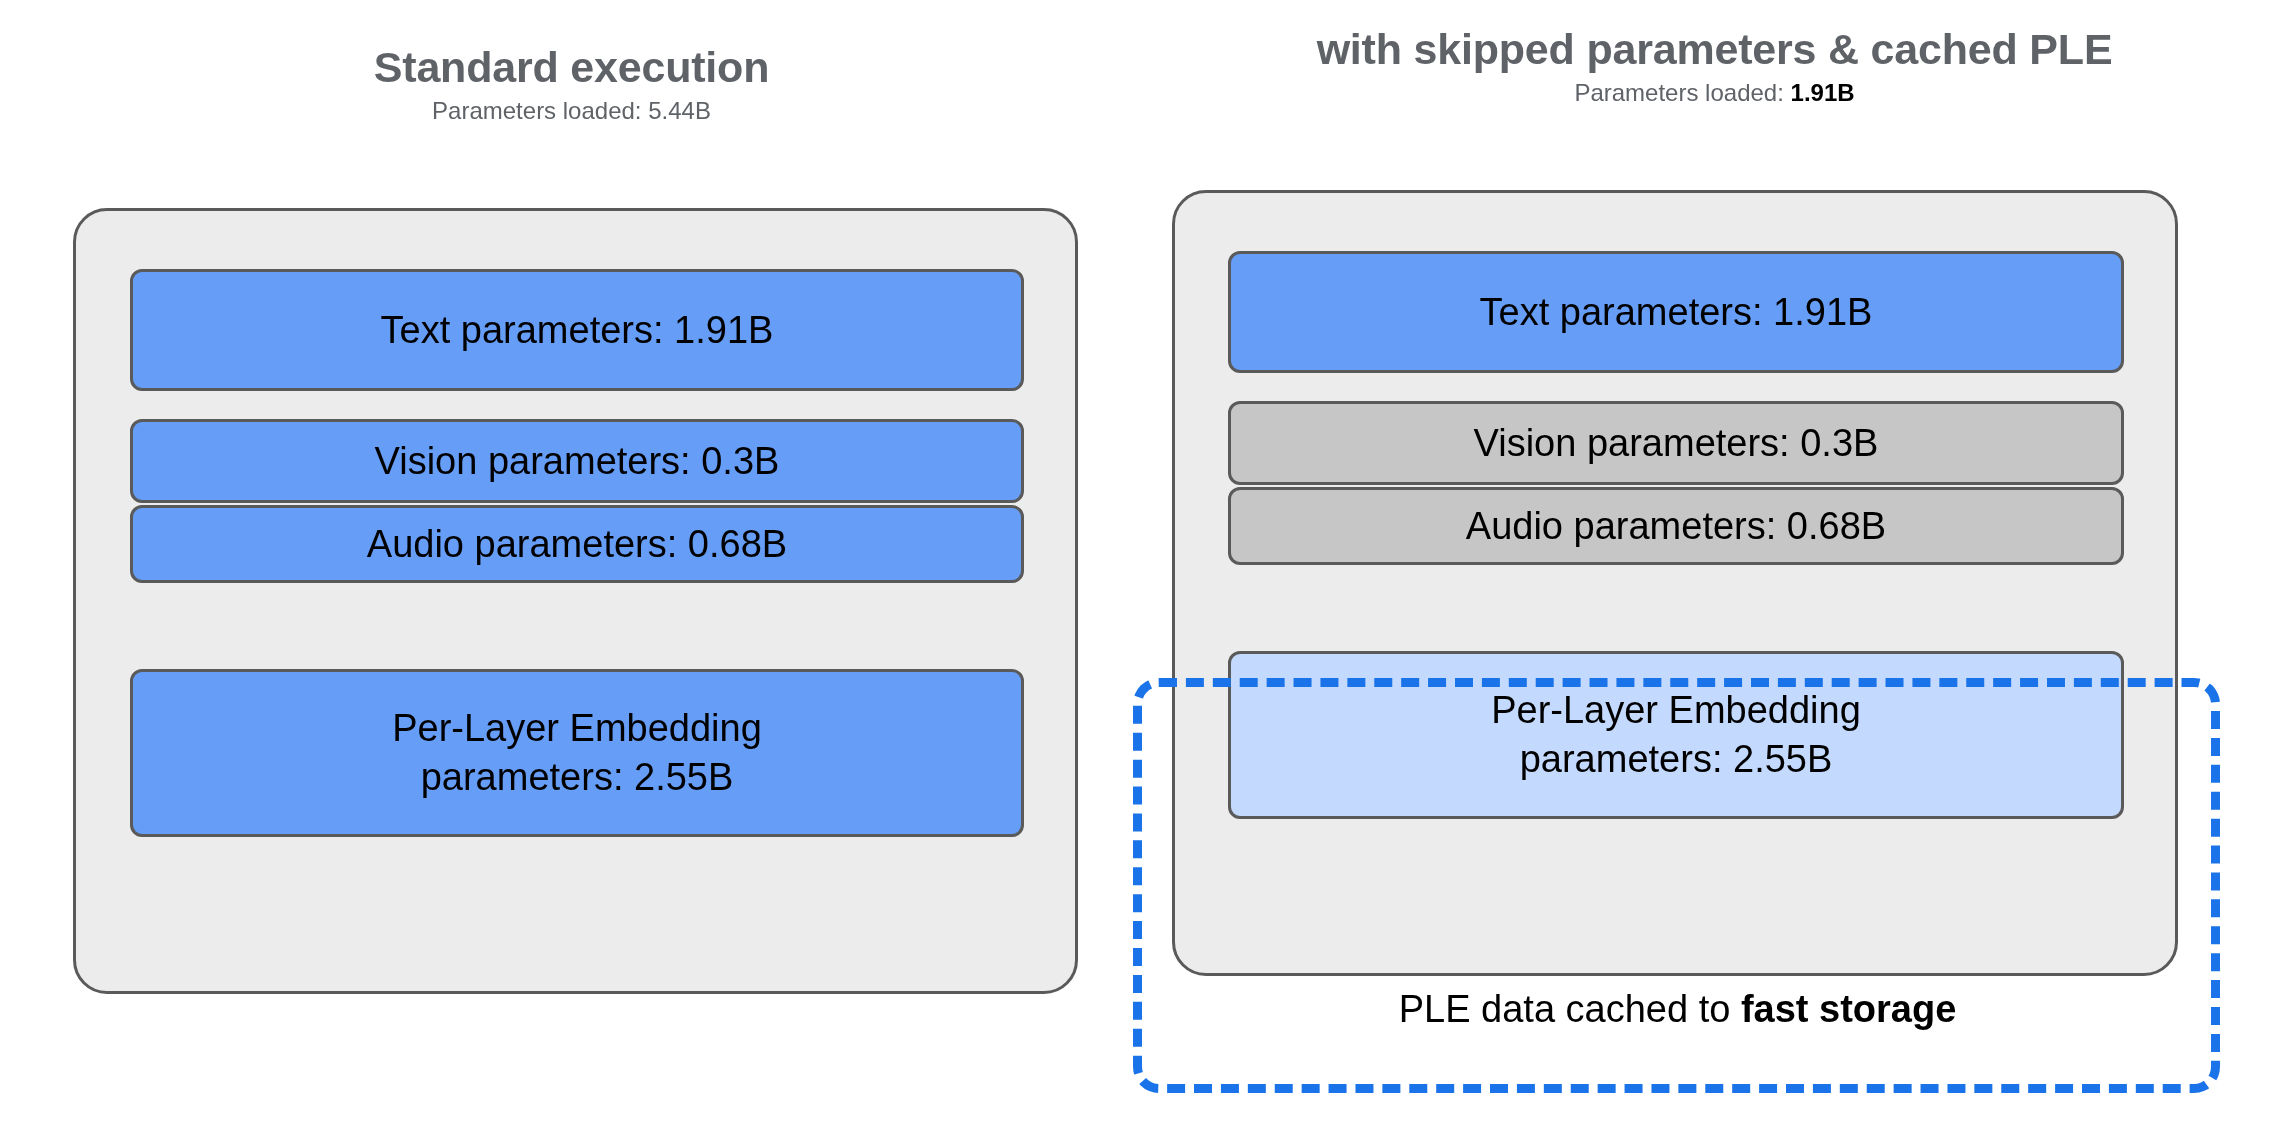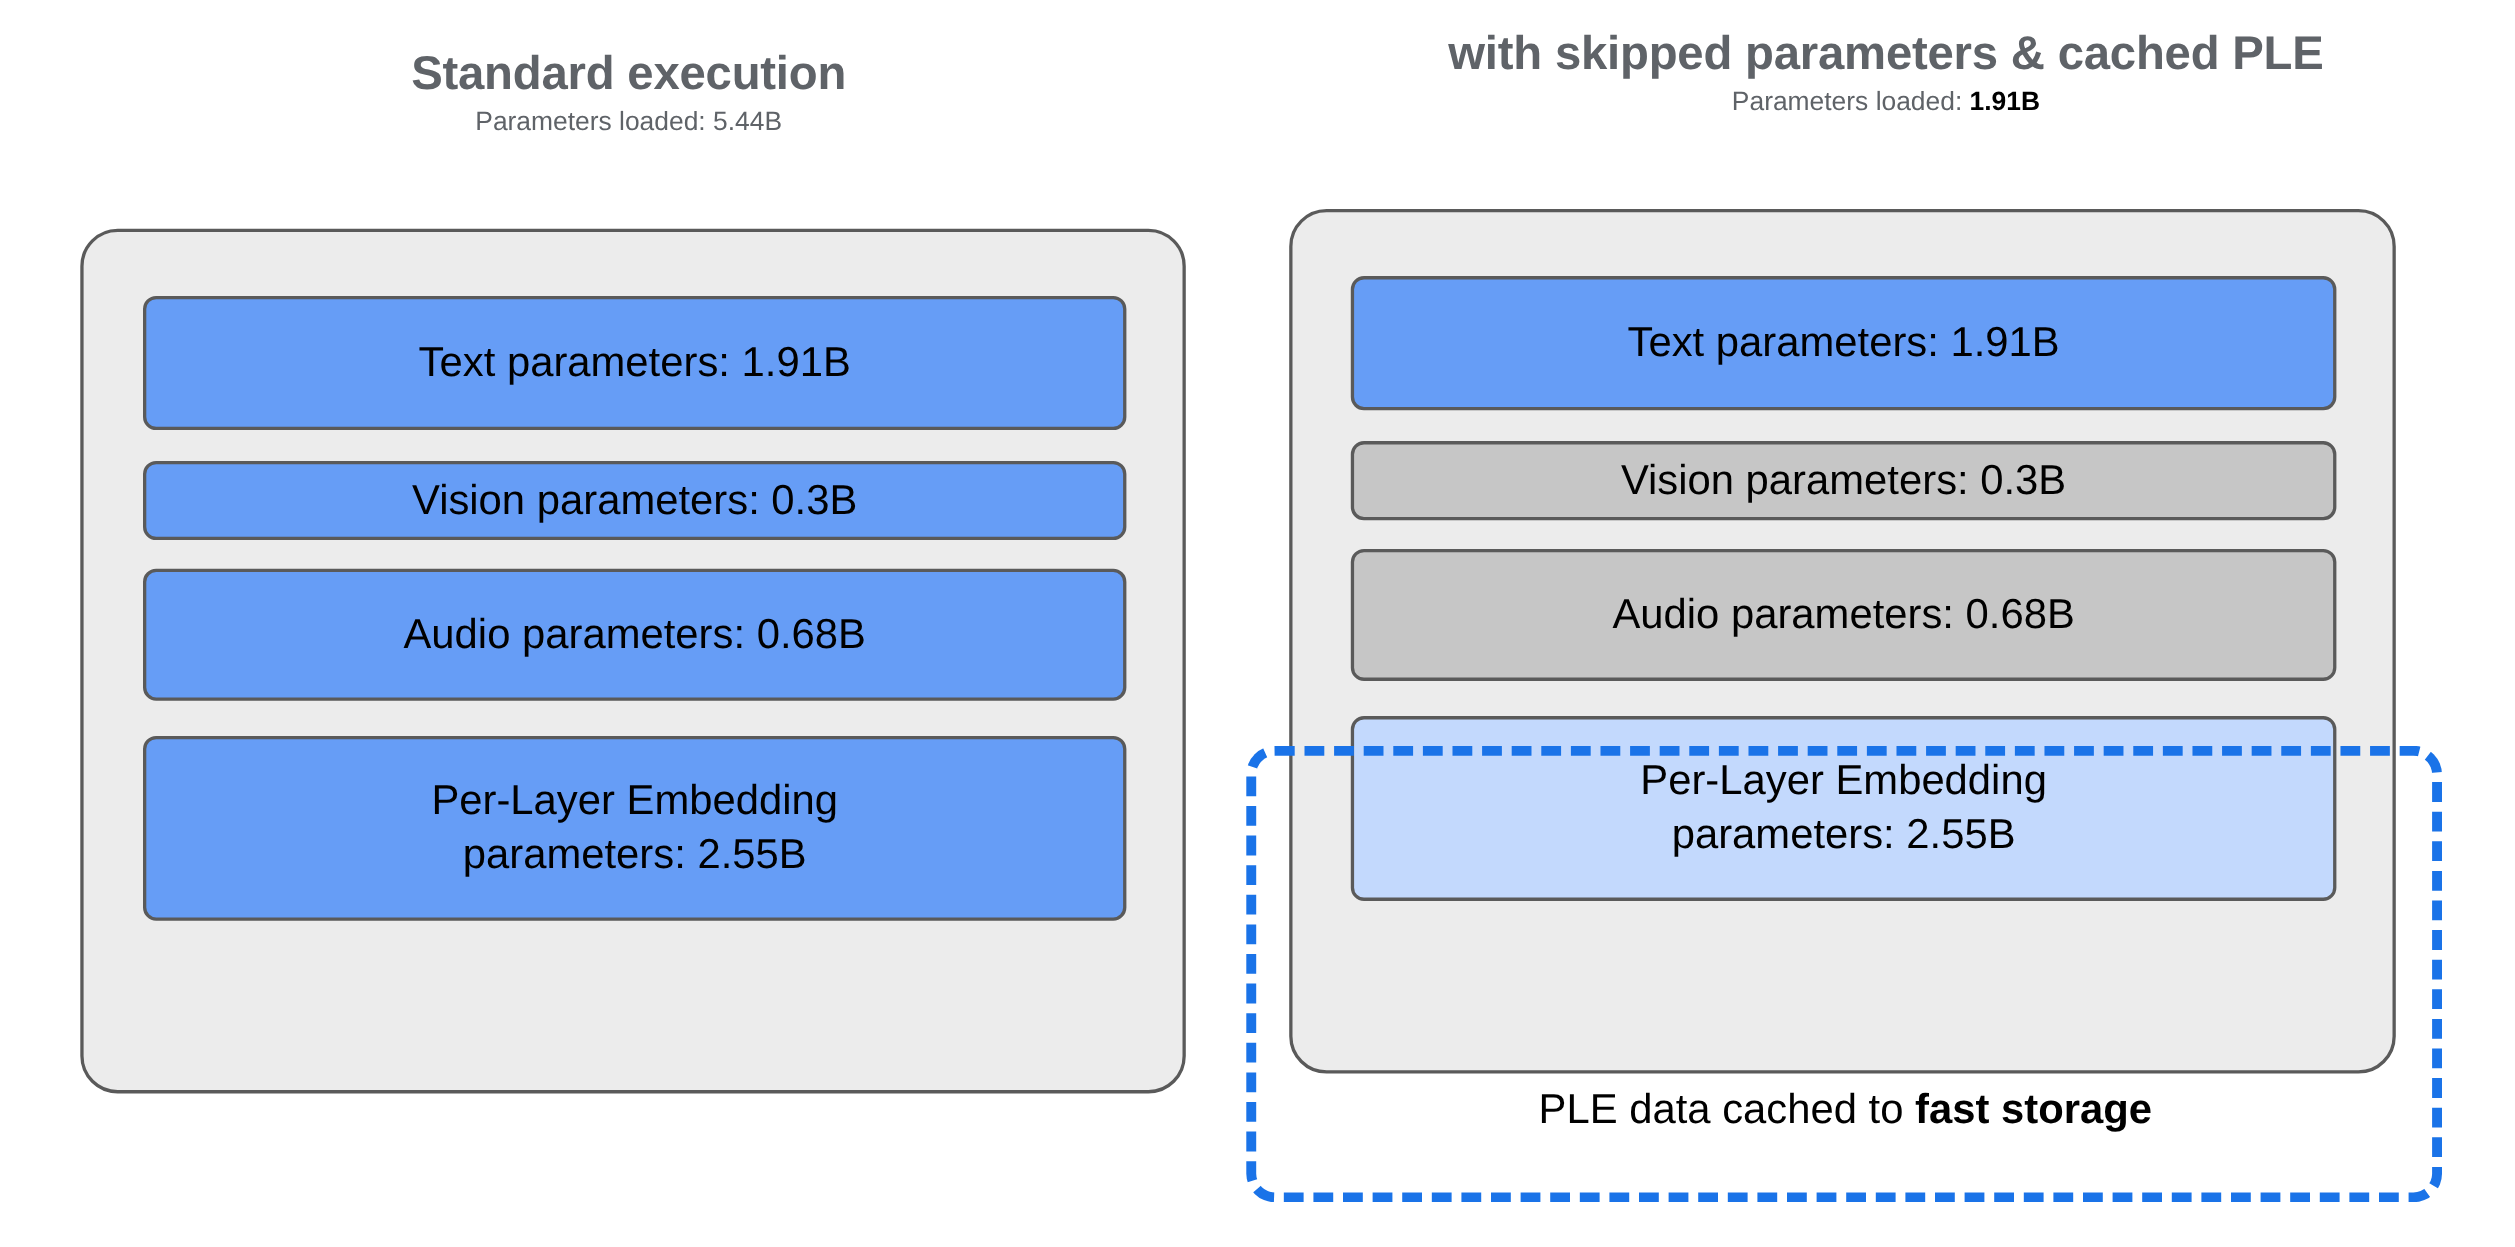--- a/index.html
+++ b/index.html
@@ -93,22 +93,22 @@
     font-size: 38px;
     line-height: 1.28;
     padding: 0 10px;
   }
   .param-box.active  { background: #669df6; }
   .param-box.skipped { background: #c6c6c6; }
   .param-box.cached  { background: #c3d9fd; }
 
   
   .row-text   { top: 58px;  height: 122px; }
-  .row-vision { top: 208px; height: 72px;  }
-  .row-audio  { top: 306px; height: 120px; }
+  .row-vision { top: 208px; height: 84px;  }
+  .row-audio  { top: 294px; height: 78px; }
   .row-ple    { top: 458px; height: 168px; }
 
   .left-container  .param-box { left: 54px; width: 894px; }
   .right-container .param-box { left: 53px; width: 896px; }
 
   
   .cache-outline {
     position: absolute;
     left: 1133px;
     top: 678px;

